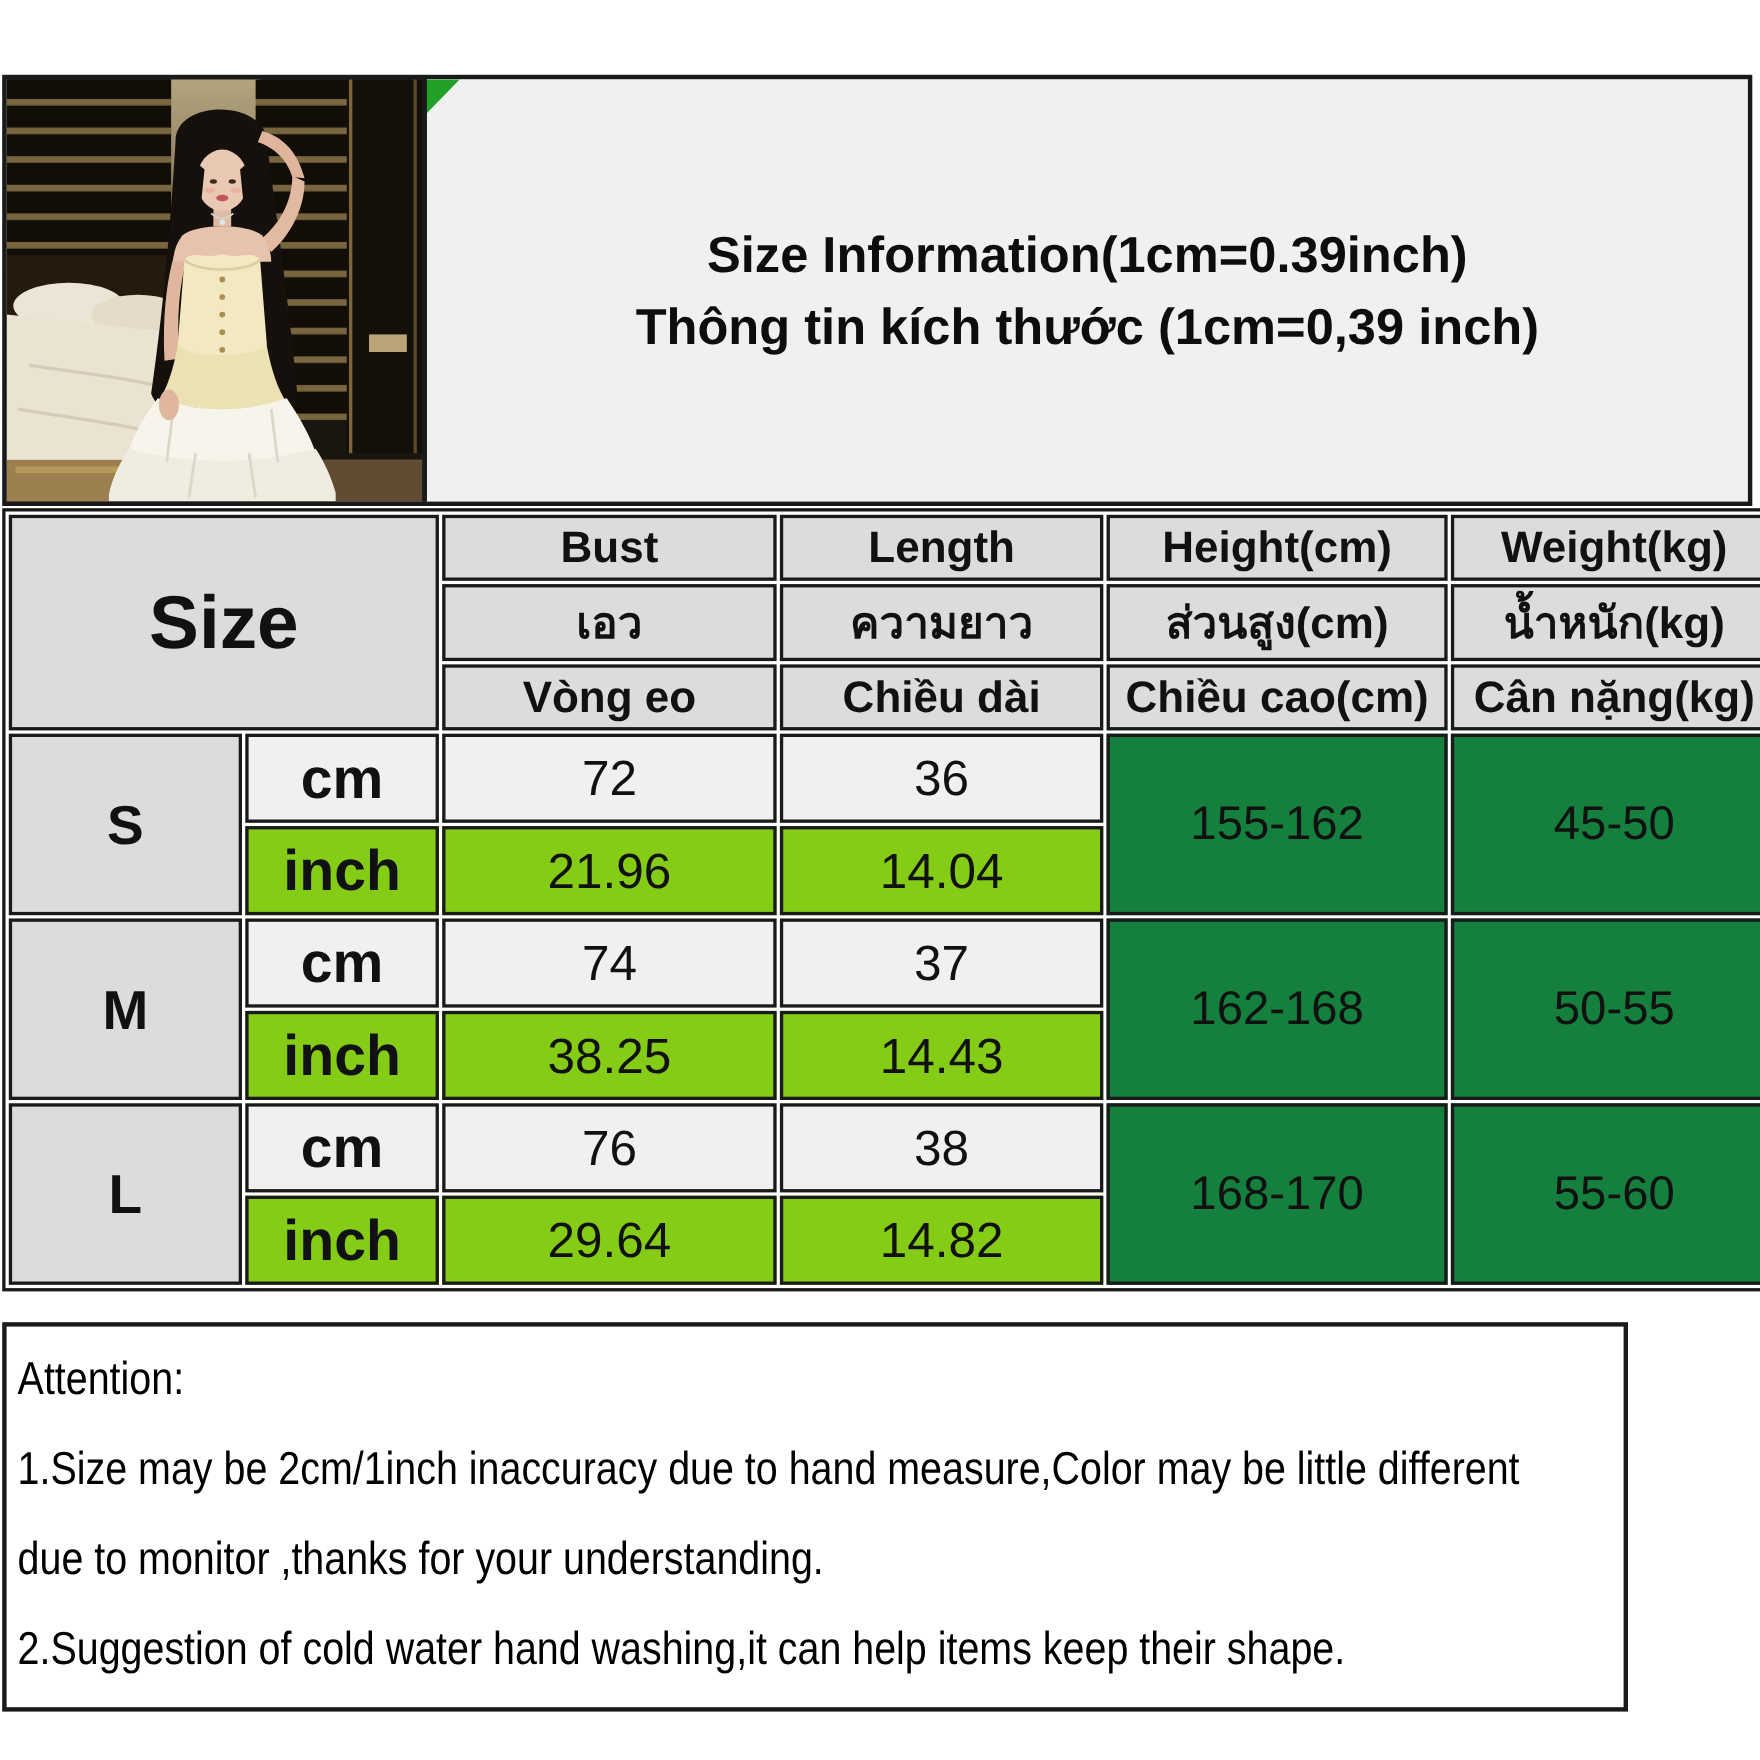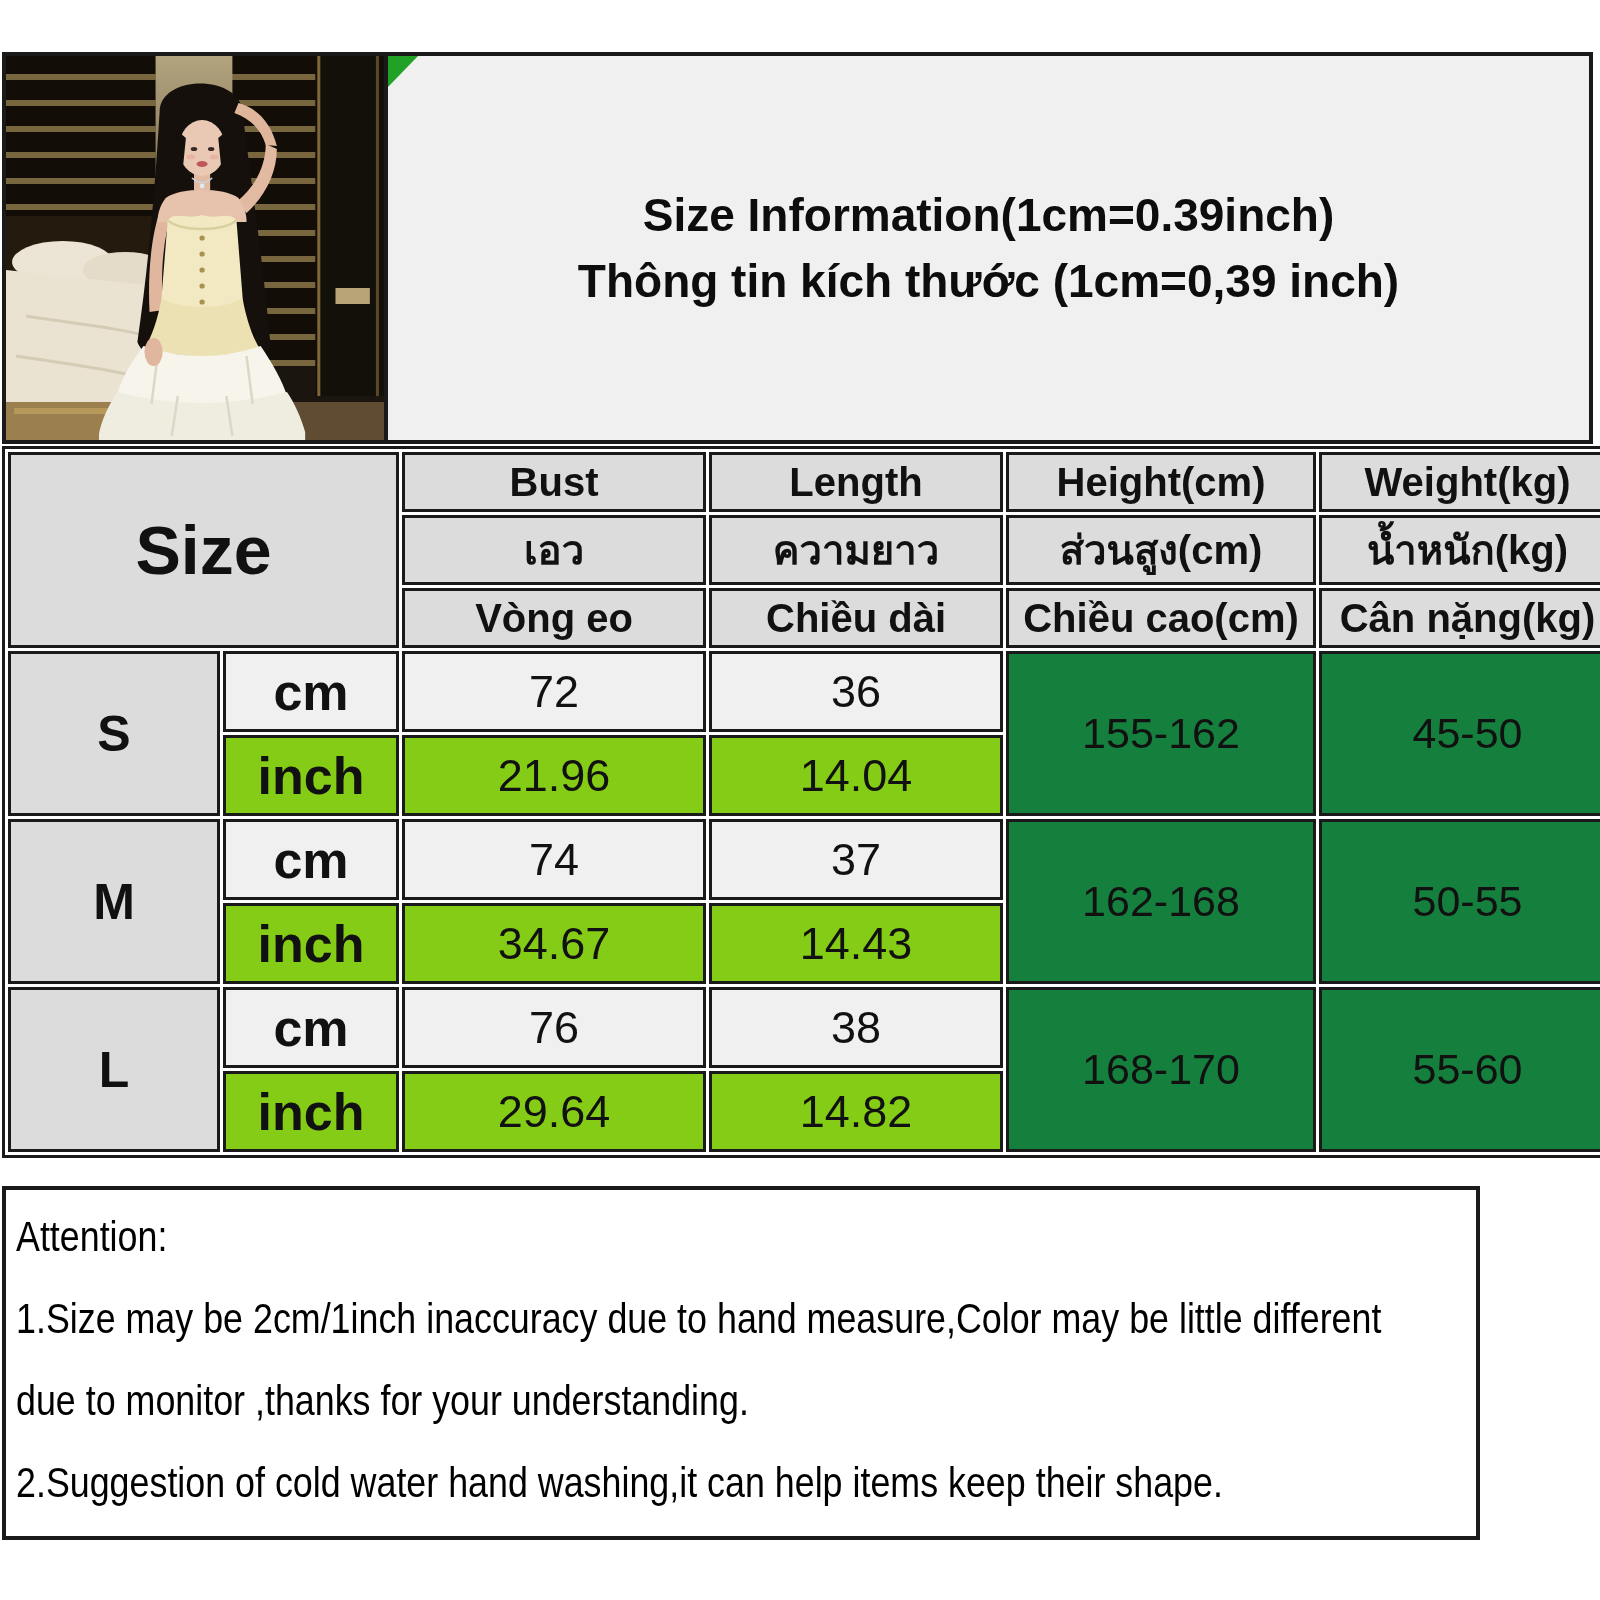--- a/index.html
+++ b/index.html
@@ -1,21 +1,21 @@
 <!DOCTYPE html>
 <html><head>
 <meta charset="utf-8">
 <style>
   html,body{margin:0;padding:0;}
   body{
     width:1600px;height:1600px;background:#ffffff;
     font-family:"Liberation Sans","DejaVu Sans",sans-serif;
     color:#111;position:relative;overflow:hidden;
   }
-  .page{position:absolute;inset:0;background:#fff;}
+  .page{position:absolute;inset:0;background:#fff;margin-top:16px;}
 
   
   .hero{
     position:absolute;left:2px;top:52px;width:1591px;height:392px;
     border:4px solid #1a1a1a;box-sizing:border-box;
     background:#f0f0f0;display:flex;
   }
   .photo-box{
     width:382px;height:100%;box-sizing:border-box;
     border-right:4px solid #1a1a1a;background:#1b1510;
@@ -201,21 +201,21 @@
       <tr class="d-row cm-row">
         <td class="letter" rowspan="2">M</td>
         <td class="unit">cm</td>
         <td class="num">74</td>
         <td class="num">37</td>
         <td class="range" rowspan="2">162-168</td>
         <td class="range" rowspan="2">50-55</td>
       </tr>
       <tr class="d-row inch-row">
         <td class="unit">inch</td>
-        <td class="num">34.67</td>
+        <td class="num">38.25</td>
         <td class="num">14.43</td>
       </tr>
 
       <tr class="d-row cm-row">
         <td class="letter" rowspan="2">L</td>
         <td class="unit">cm</td>
         <td class="num">76</td>
         <td class="num">38</td>
         <td class="range" rowspan="2">168-170</td>
         <td class="range" rowspan="2">55-60</td>

